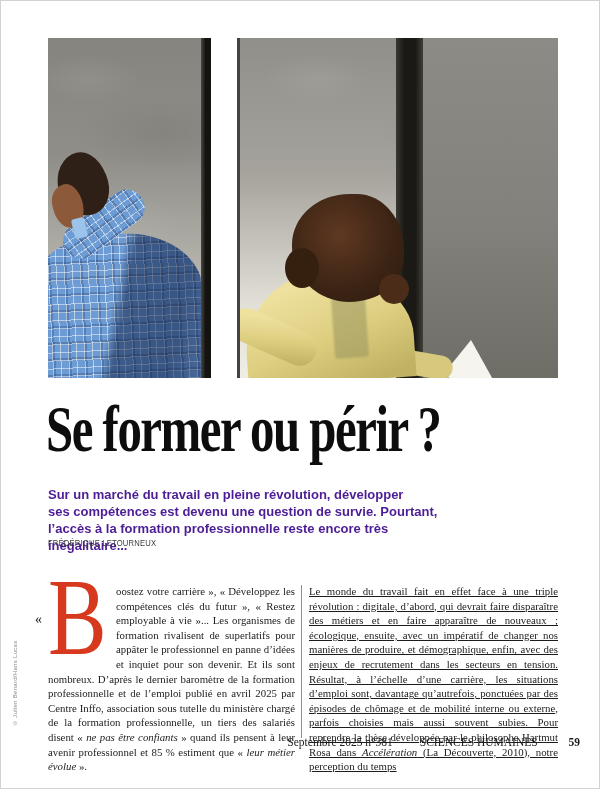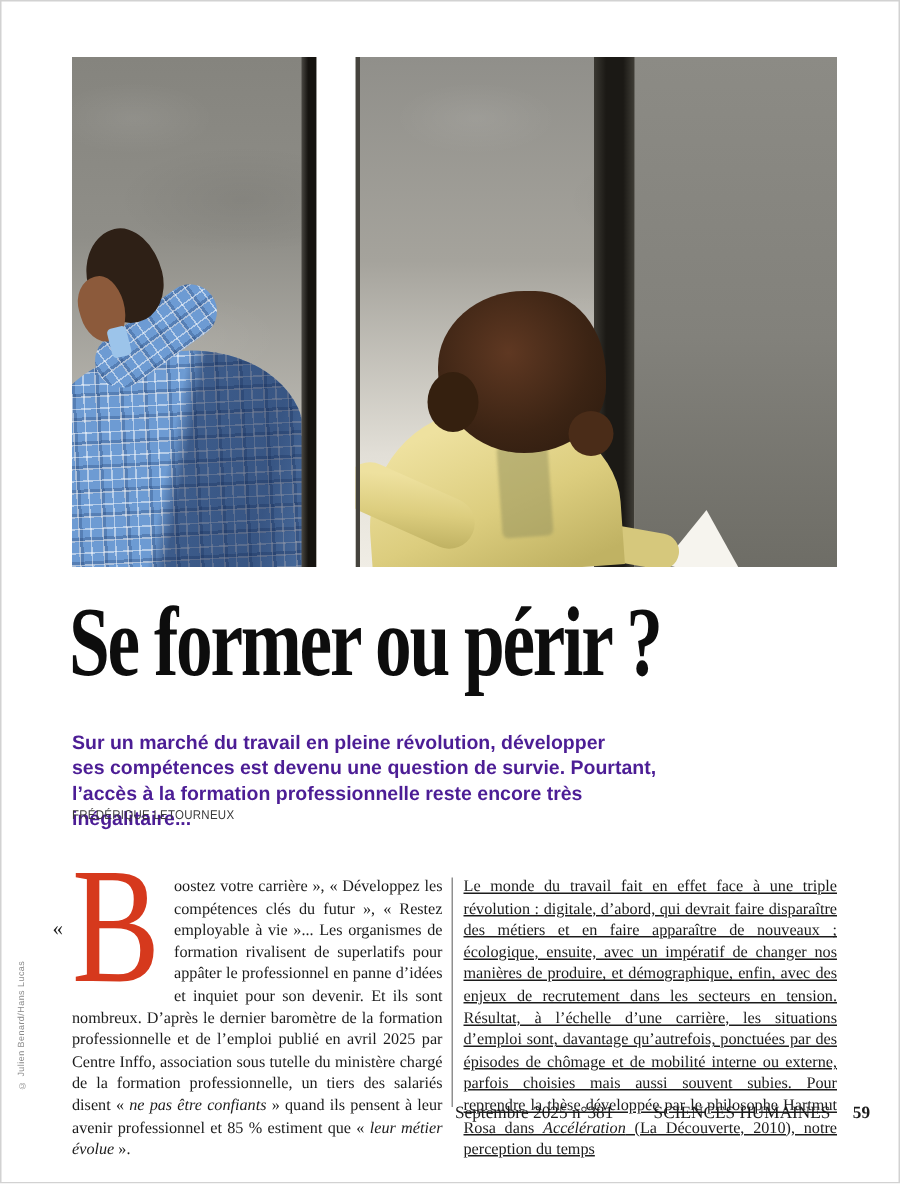--- a/index.html
+++ b/index.html
@@ -100,21 +100,21 @@
   .dropcap{float:left;width:60px;height:74px;position:relative;margin:3px 8px 0 0;}
   .dropcap .glyph{position:absolute;left:0;top:-25px;font-size:110px;line-height:1;
     transform:scaleX(.8);transform-origin:left top;font-family:"Liberation Serif",serif;}
   .dropcap .oq{position:absolute;left:-13px;top:26px;font-size:14px;color:#1b1b1b;}
   .it{font-style:italic;}
 
   
   .footer{position:absolute;left:48px;top:736px;width:532px;text-align:right;
     font-family:"Liberation Serif",serif;font-size:11.5px;color:#1c1c1c;}
   .footer .mag{font-weight:normal;margin-left:24px;}
-  .footer .pg{font-weight:bold;margin-left:12px;}
+  .footer .pg{font-weight:bold;margin-left:28px;}
 </style>
 </head>
 <body>
 
 <div class="frame"></div>
 
 <div class="photo">
   <div class="panel panel-left">
     <div class="grain"></div>
     <div class="man-torso plaid">

